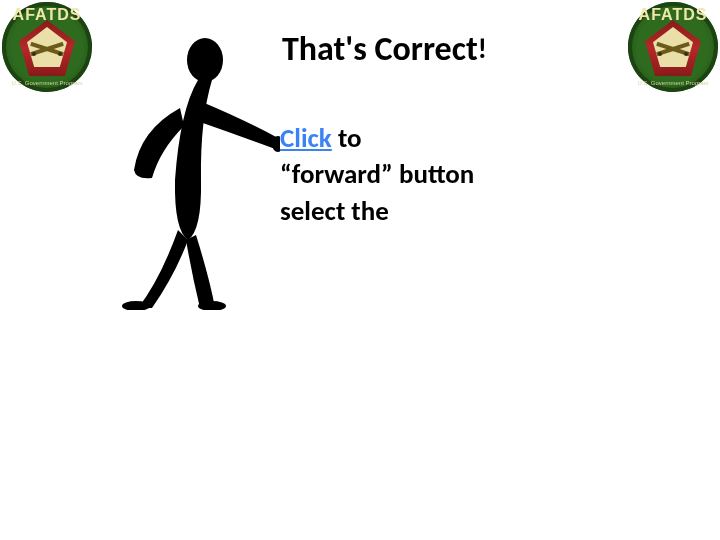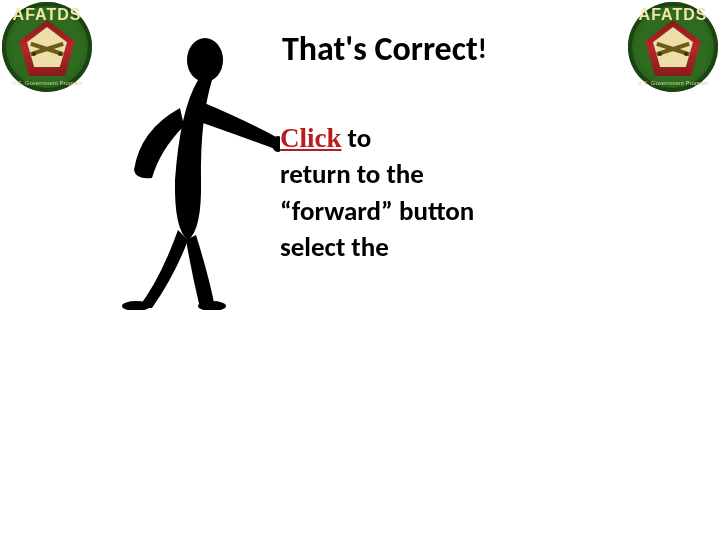--- a/index.html
+++ b/index.html
@@ -118,24 +118,23 @@
   .body-text .bullet {
     position: absolute;
     left: -22px;
     top: 14px;
     width: 8px;
     height: 8px;
     background: #000;
     border-radius: 50%;
   }
   .click-link {
-    color: #b91c1c;
+    color: #3b82f6;
     text-decoration: underline;
     cursor: pointer;
-    font-family: Liberation Serif, serif;
   }
 </style>
 </head>
 <body>
 
 <div class="slide">
 
   <div class="logo logo-left">
     <div class="logo-circle">
       <div class="logo-text-top">AFATDS</div>
@@ -187,18 +186,17 @@
 
   <div class="title">
     <span>That's Correct</span><span class="exclaim">!</span>
   </div>
 
   <div class="body-text">
     <span class="bullet"></span>
     <div>
       <span class="click-link">Click</span><span> to</span>
     </div>
-    <div>return to the</div>
     <div>“forward” button</div>
     <div>select  the</div>
   </div>
 
 </div>
 
 </body></html>

